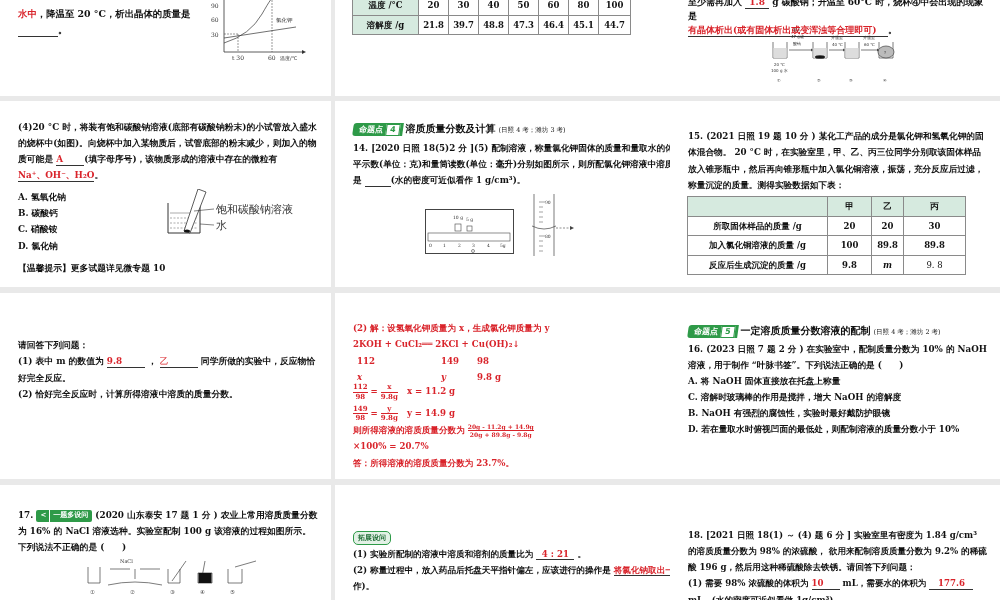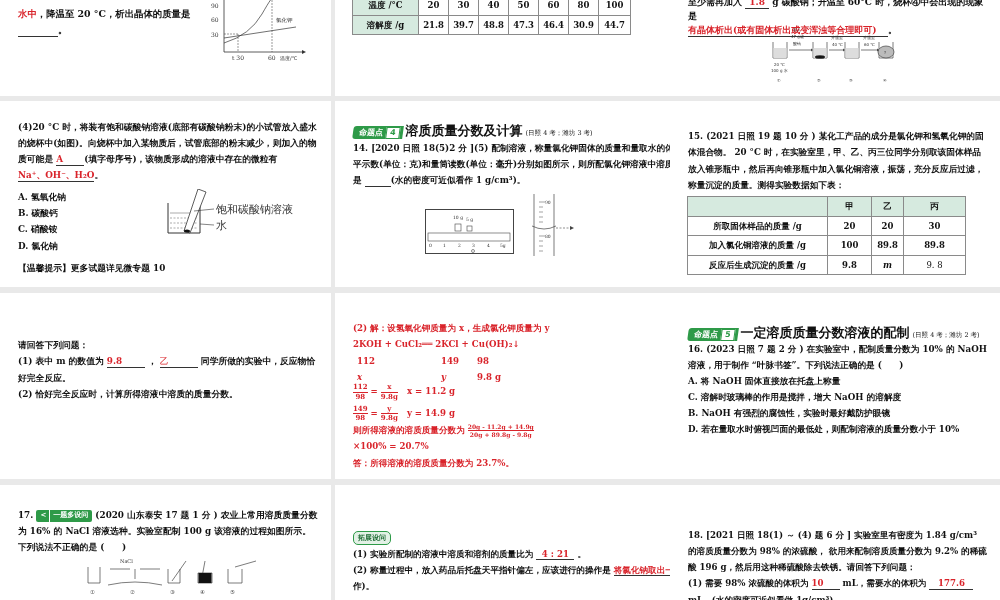--- a/index.html
+++ b/index.html
@@ -13,21 +13,21 @@
   .r1 { top: 0; height: 96px; }
   .r2 { top: 101px; height: 186px; }
   .r3 { top: 293px; height: 186px; }
   .r4 { top: 485px; height: 115px; }
   .b { font-weight: bold; }
   .red { color: #d9232a; font-weight: bold; }
   .blank { display: inline-block; border-bottom: 1px solid #333; min-width: 40px; text-align: center; line-height: 1.1; }
   .p { position: absolute; left: 18px; right: 12px; }
   .badge { display: inline-flex; align-items: center; background: #2e9a48; color: #fff; font-family: "DejaVu Sans", sans-serif; font-size: 8px; font-weight: bold; padding: 1px 3px 1px 6px; border-radius: 3px 0 0 3px; height: 13px; vertical-align: middle; transform: skewX(-8deg); }
   .badge .num { background: #fff; color: #2e9a48; border: 1px solid #2e9a48; margin-left: 3px; padding: 0 3px; line-height: 10px; }
-  .topic { font-family: "DejaVu Sans", sans-serif; font-weight: bold; font-size: 13px; }
+  .topic { font-family: "DejaVu Sans", sans-serif; font-weight: bold; font-size: 10px; }
   .small { font-size: 6.5px; font-weight: normal; }
   table { border-collapse: collapse; font-size: 8.5px; font-weight: bold; }
   td, th { border: 1px solid #8a8a8a; text-align: center; padding: 2px 4px; }
   .hdrcell { background: #d6eadf; }
   .ext-badge { display: inline-block; border: 1px solid #2e9a48; background: #e3f1e6; color: #1d6b33; font-size: 7px; font-weight: bold; padding: 0 4px; border-radius: 5px; font-family: "DejaVu Sans", sans-serif; }
   .multi-badge { display: inline-flex; align-items: center; background: #2e9a48; color: #fff; font-family: "DejaVu Sans", sans-serif; font-size: 7px; font-weight: bold; padding: 0 4px; height: 12px; border-radius: 2px; vertical-align: middle; }
   .frac { display: inline-block; vertical-align: middle; text-align: center; font-size: 7px; line-height: 1.2; }
   .frac span { display: block; }
   .frac .num { border-bottom: 1px solid #d9232a; }
   svg { position: absolute; }
@@ -74,21 +74,21 @@
         <td style="width:30px;">80</td>
         <td style="width:32px;">100</td>
       </tr>
       <tr>
         <td class="hdrcell">溶解度 /g</td>
         <td>21.8</td>
         <td>39.7</td>
         <td>48.8</td>
         <td>47.3</td>
         <td>46.4</td>
-        <td>30.9</td>
+        <td>45.1</td>
         <td>44.7</td>
       </tr>
     </tbody>
       </table>
   </div>
 
   <div class="slide c3 r1">
     <div class="p b" style="top:-4px; left:18px; font-size:9px; line-height:1.55;">
       <span>至少需再加入</span>
       <span class="blank red" style="min-width:24px;">1.8</span>

